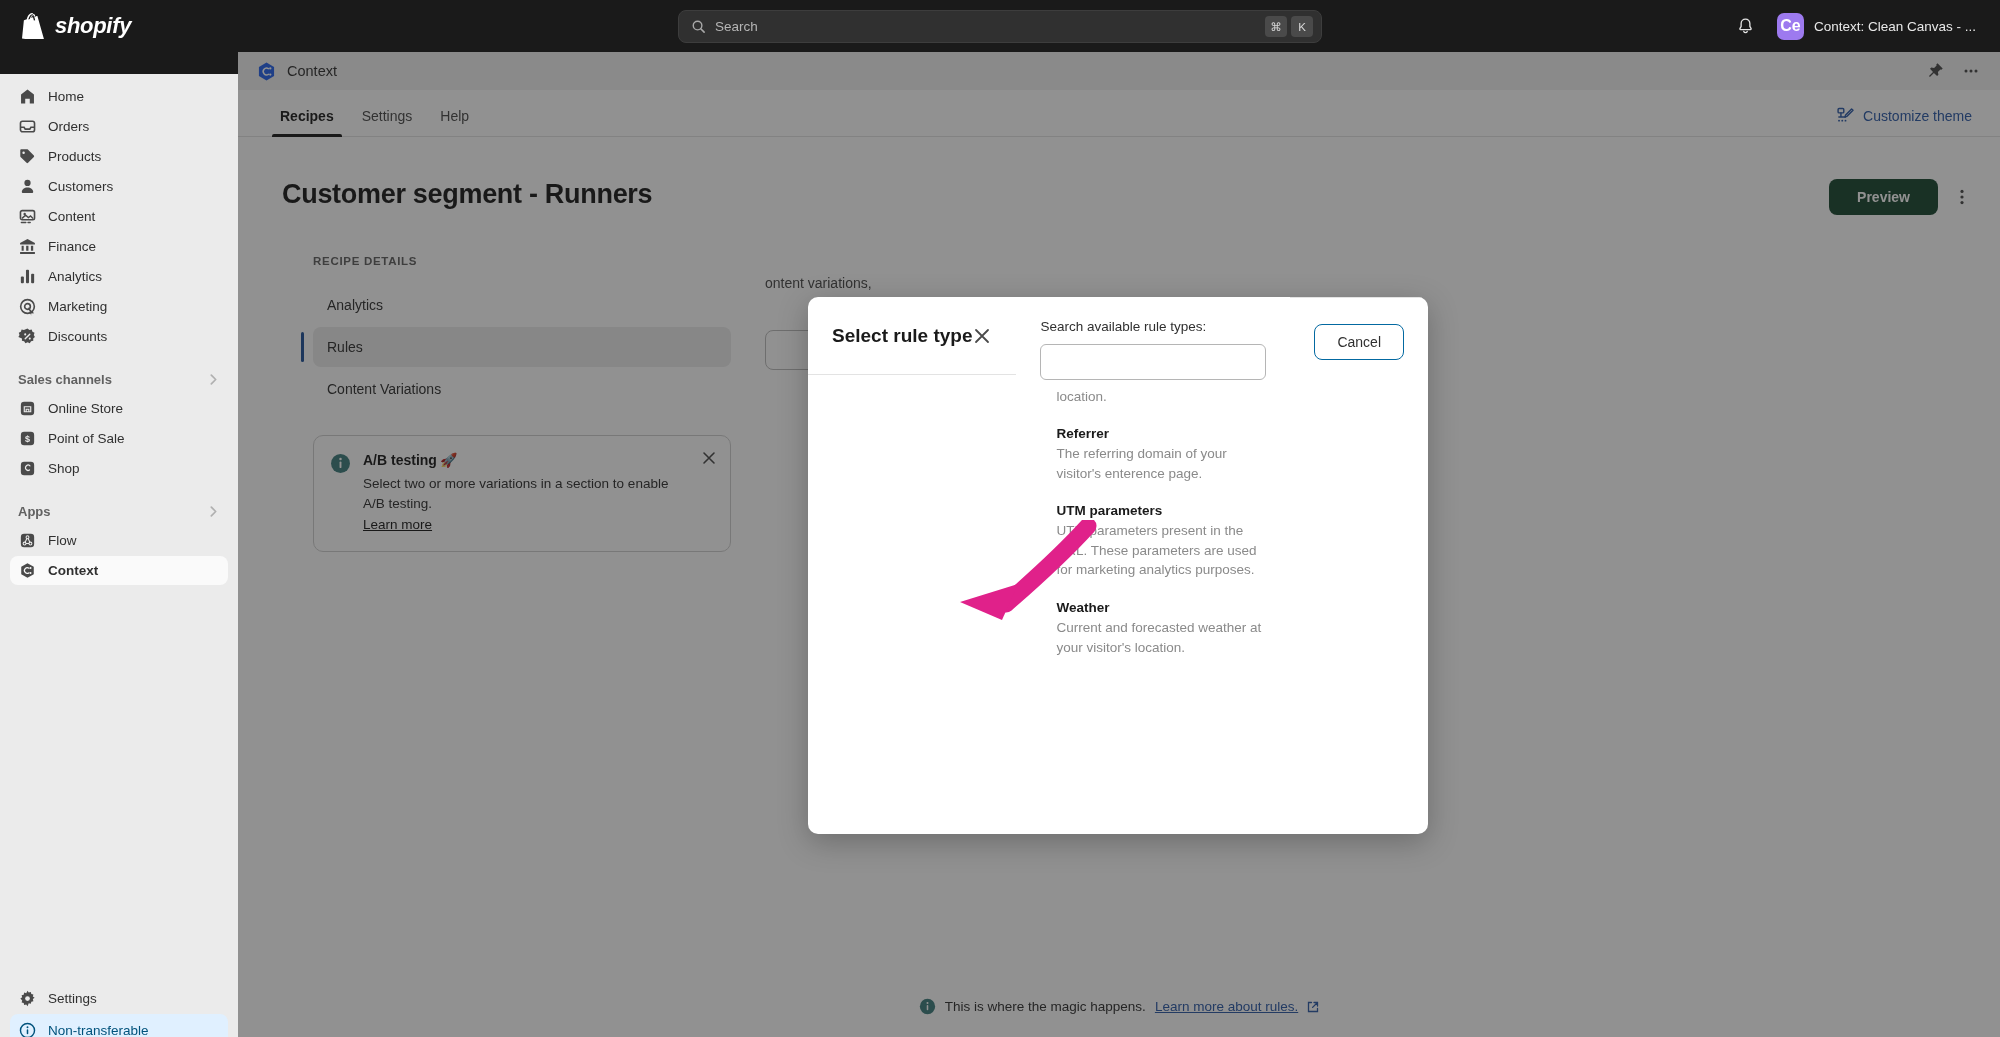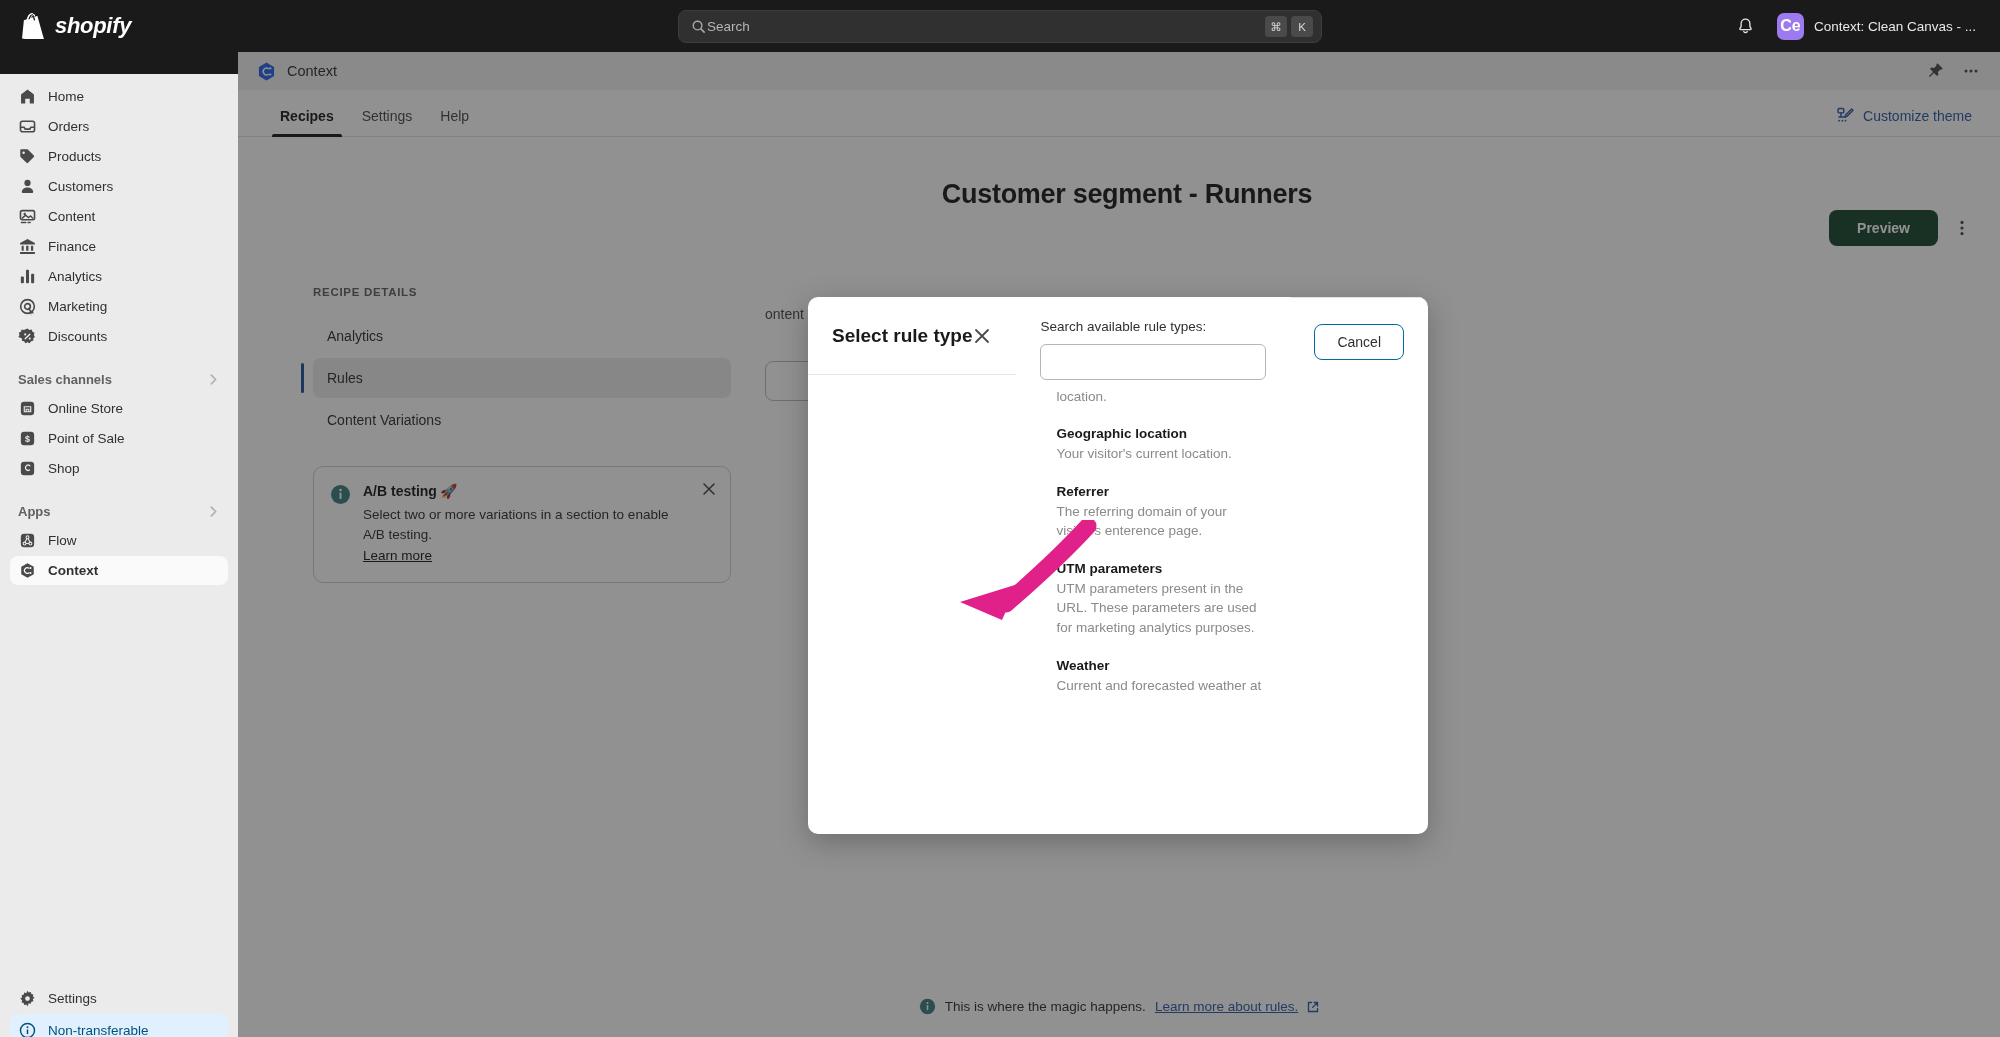--- a/index.html
+++ b/index.html
@@ -27,21 +27,21 @@
   }
   .searchwrap {
     position: absolute; left: 678px; top: 10px;
     width: 644px; height: 33px;
     background: #303030; border: 1px solid #3d3d3d; border-radius: 8px;
     display: flex; align-items: center; padding: 0 8px 0 12px;
     cursor: text;
   }
   .search-icon { width: 15px; height: 15px; flex: none; opacity: .75; }
   .search-placeholder {
-    color: #b5b5b5; font-size: 13.5px; margin-left: 1px; flex: 1;
+    color: #b5b5b5; font-size: 13.5px; margin-left: 9px; flex: 1;
   }
   .kbd {
     background: #4a4a4a; color: #d8d8d8;
     font-size: 11.5px; border-radius: 4px;
     width: 22px; height: 21px;
     display: flex; align-items: center; justify-content: center;
     margin-left: 4px;
   }
   .topright {
     position: absolute; right: 16px; top: 0; height: 52px;
@@ -128,23 +128,22 @@
   .tab.active::after {
     content: ""; position: absolute; left: 6px; right: 6px; bottom: -1px;
     height: 3px; background: #1a1a1a; border-radius: 2px 2px 0 0;
   }
   .customize {
     margin-left: auto; display: flex; align-items: center; gap: 8px;
     color: #2c5aa8; font-size: 14px; cursor: pointer; padding-bottom: 11px; margin-top: 39px;
   }
 
   .page-head {
-    display: flex; align-items: center;
+    display: flex; align-items: flex-start;
     padding: 42px 28px 0 44px;
-    flex-direction: column;
   }
   .page-title { font-size: 27px; font-weight: 700; color: #1a1a1a; letter-spacing: -0.3px;}
   .page-actions { margin-left: auto; display: flex; align-items: center; gap: 14px; }
   .btn-primary {
     background: #1a4731; color: #fff; border: none;
     font-size: 14px; font-weight: 600;
     padding: 10px 28px; border-radius: 8px; cursor: pointer;
     font-family: inherit;
   }
   .kebab { width: 20px; height: 20px; cursor: pointer; }
@@ -539,24 +538,20 @@
 
   <div class="modal-body">
     <div class="field-label">Search available rule types:</div>
     <input class="search-input" type="text" placeholder="" style="">
 
     <div class="rule-list">
       <div class="rule-item clipped">
         <div class="rule-desc">Current date at your visitor's location.</div>
       </div>
       <div class="rule-item">
-        <div class="rule-name">Geographic location</div>
-        <div class="rule-desc">Your visitor's current location.</div>
-      </div>
-      <div class="rule-item">
         <div class="rule-name">Referrer</div>
         <div class="rule-desc">The referring domain of your visitor's enterence page.</div>
       </div>
       <div class="rule-item">
         <div class="rule-name">UTM parameters</div>
         <div class="rule-desc">UTM parameters present in the URL. These parameters are used for marketing analytics purposes.</div>
       </div>
       <div class="rule-item">
         <div class="rule-name">Weather</div>
         <div class="rule-desc">Current and forecasted weather at your visitor's location.</div>

